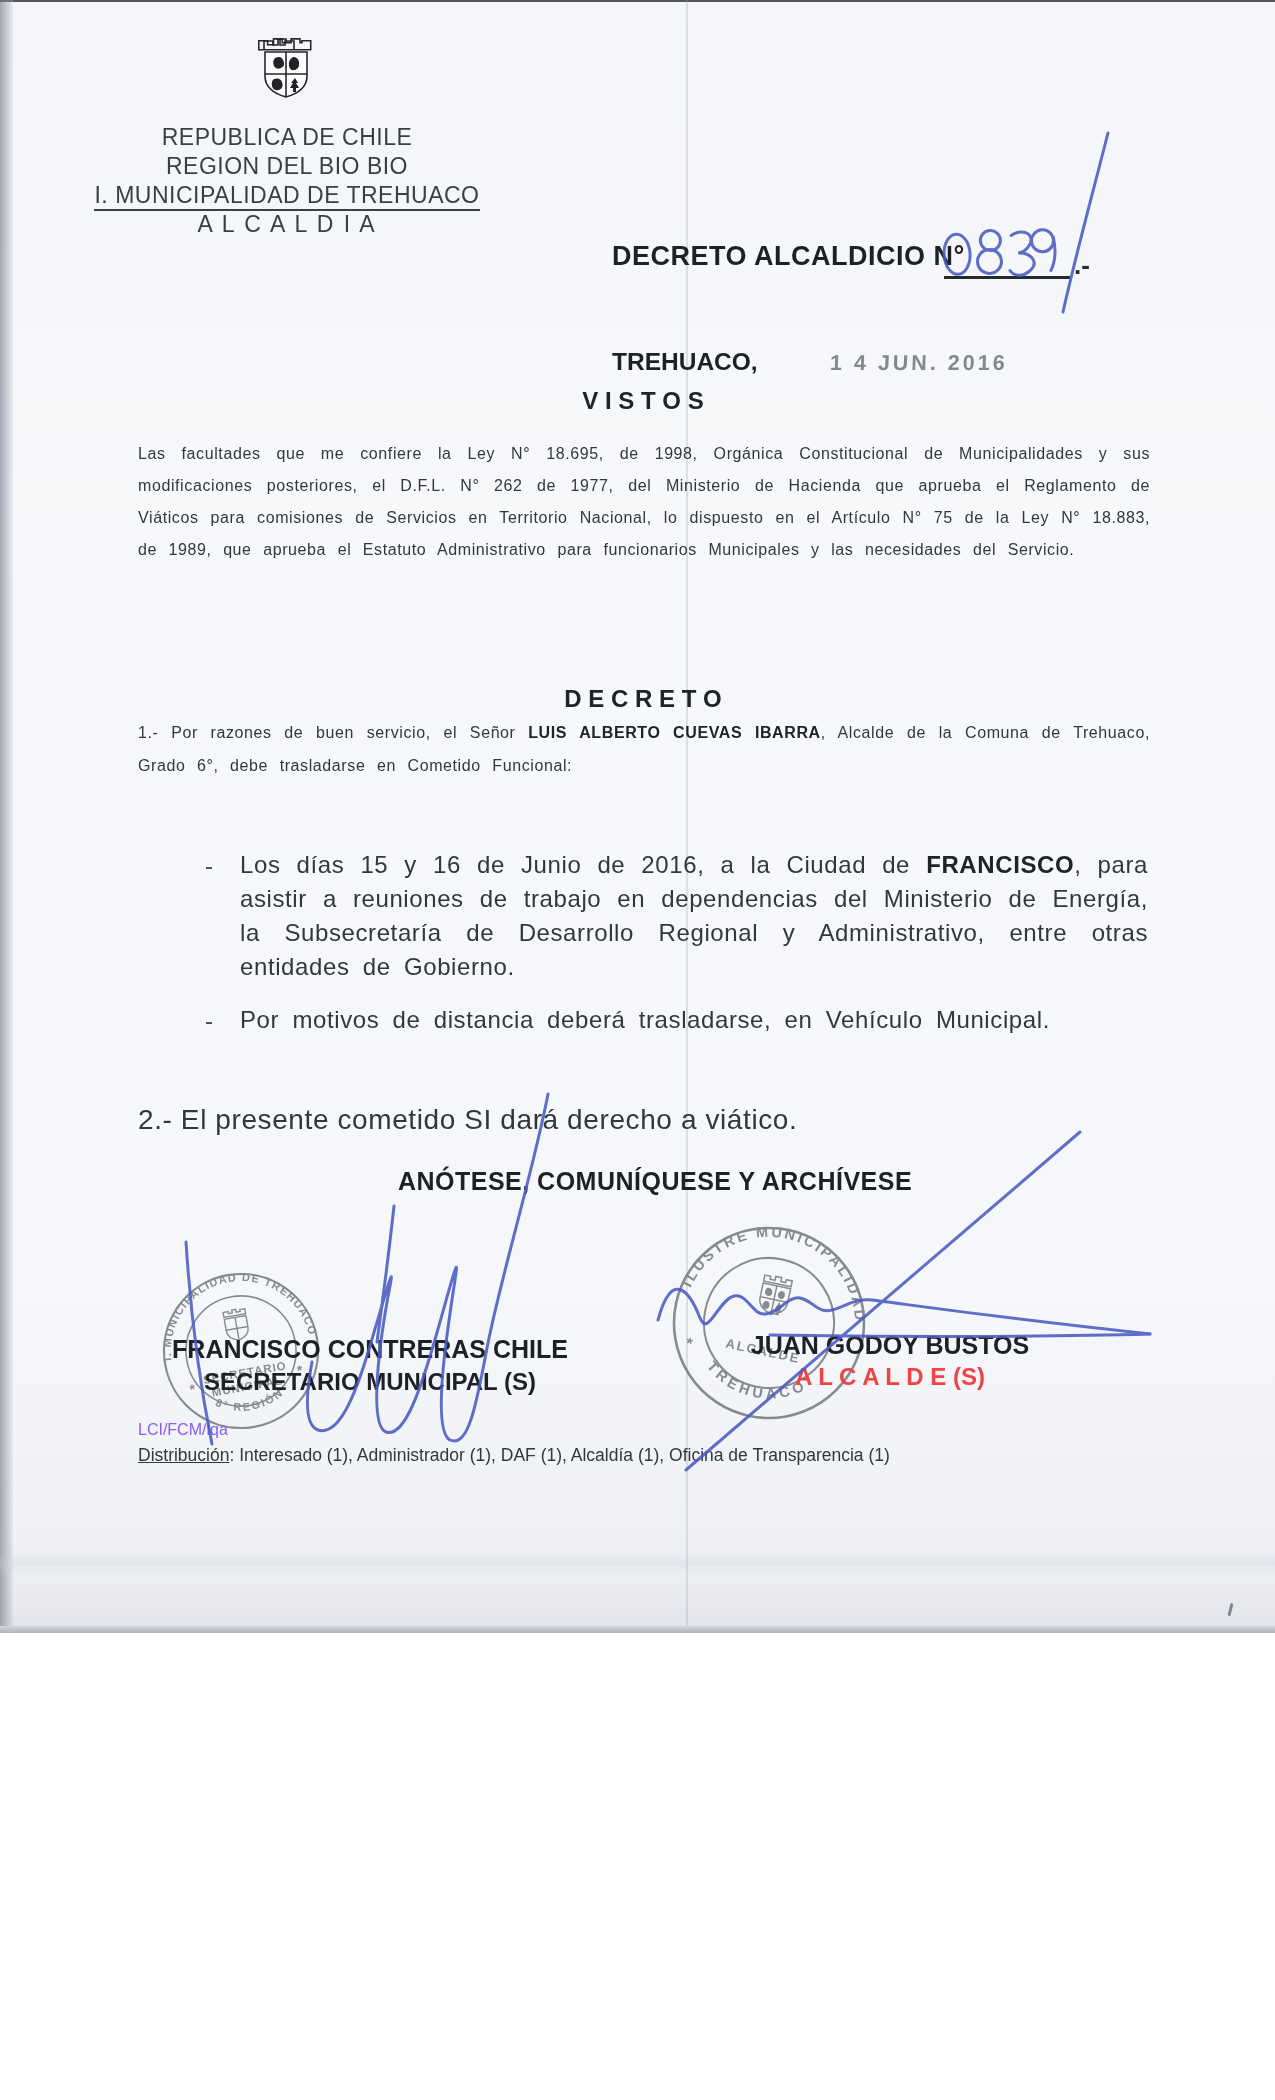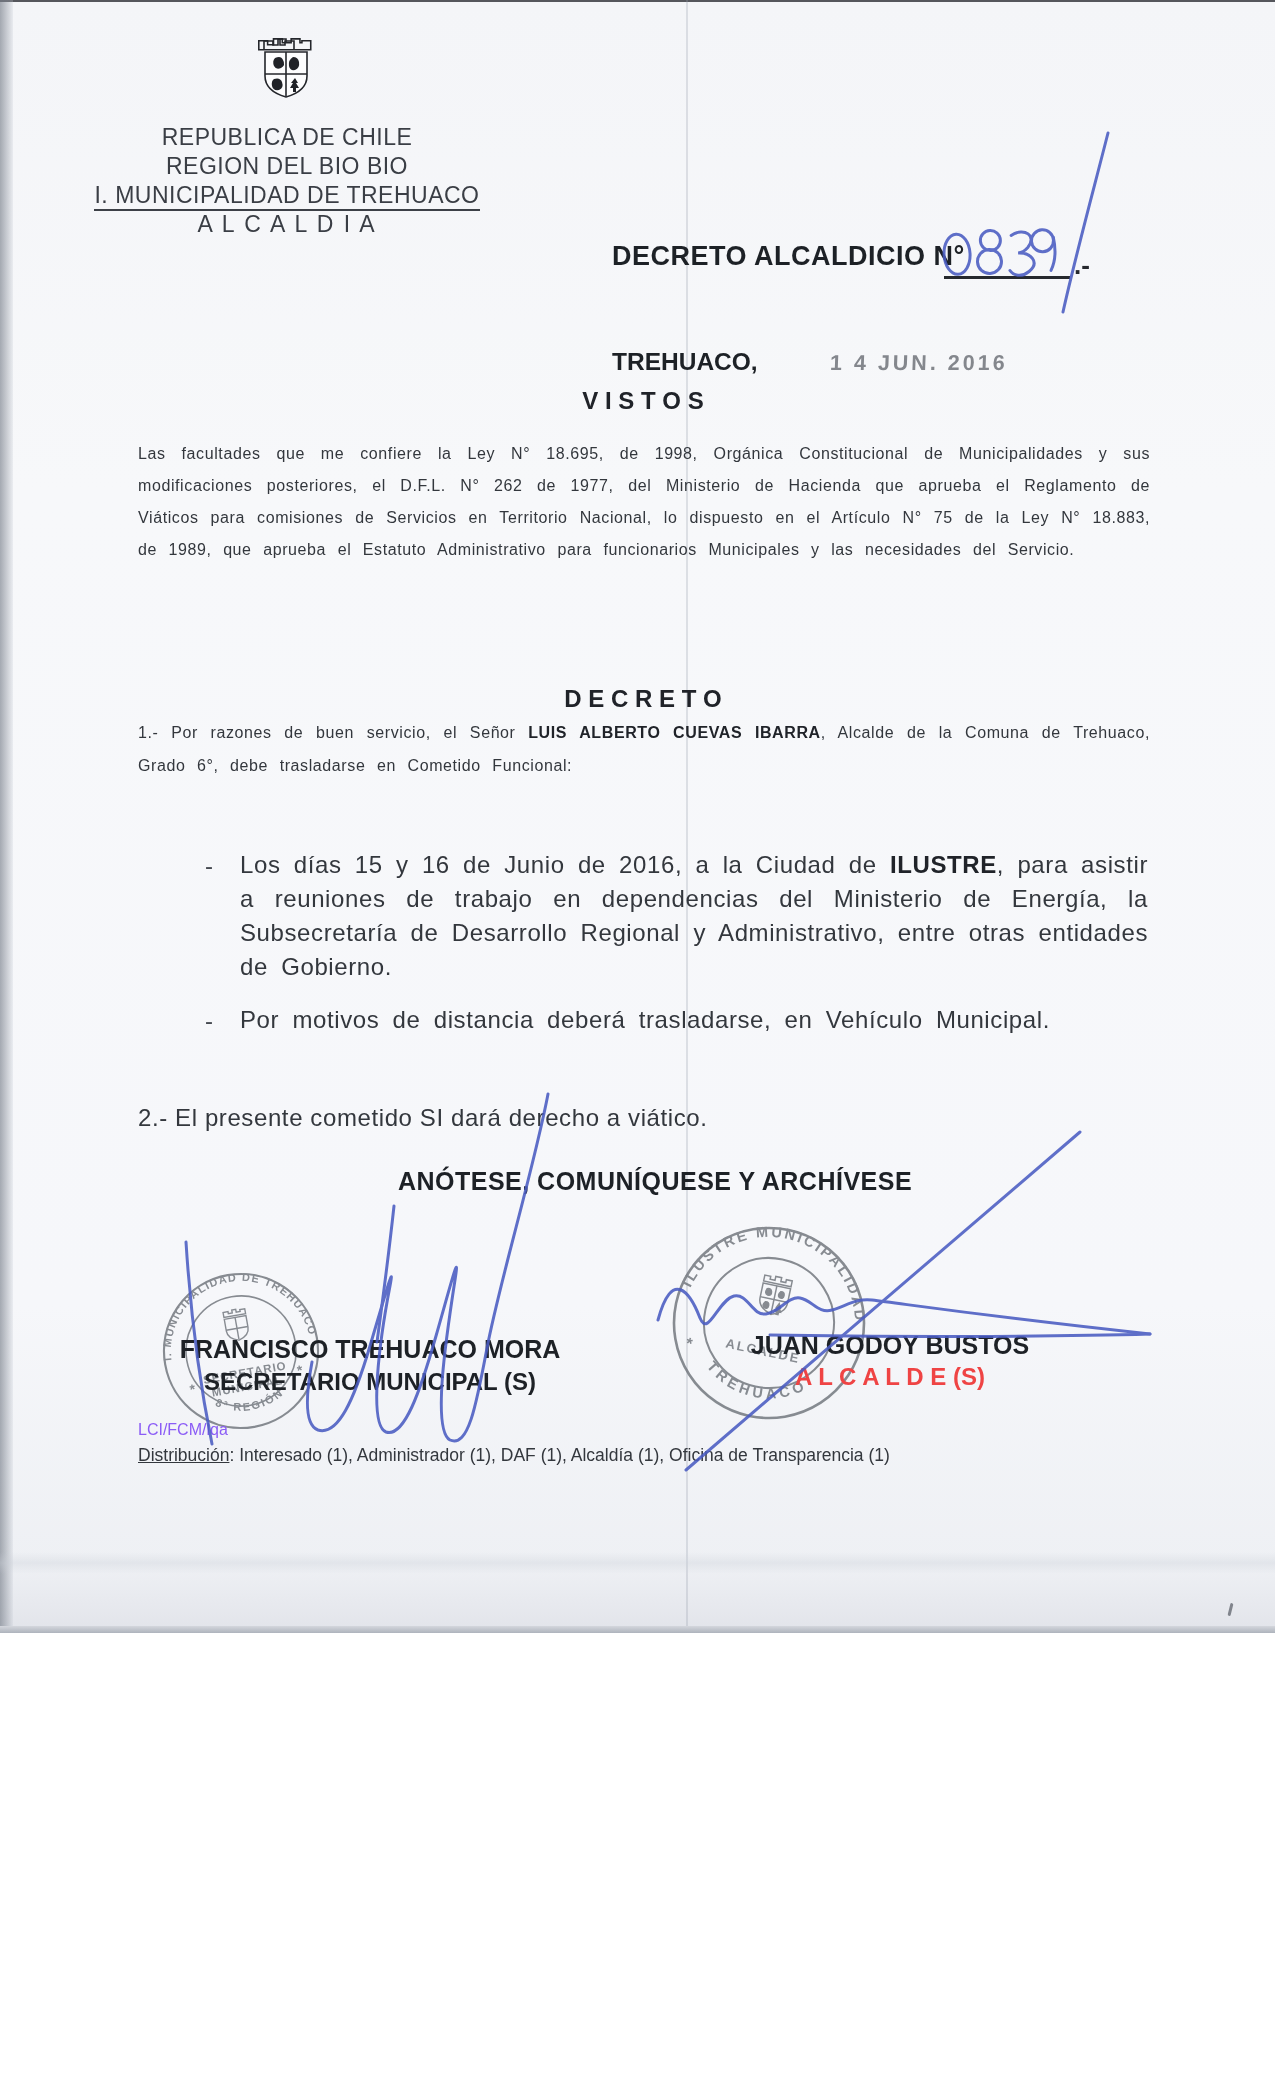--- a/index.html
+++ b/index.html
@@ -36,21 +36,21 @@
   .date-stamp{left:830px;top:351px;font-size:21.5px;font-weight:bold;color:#84878d;
               letter-spacing:3px;transform:skewX(-2deg);white-space:nowrap;}
 
   .center-title{left:138px;width:1010px;text-align:center;font-size:24px;font-weight:bold;color:#202329;white-space:nowrap;}
   .para{left:138px;width:1012px;font-size:16px;line-height:32px;text-align:justify;
         color:#33373d;letter-spacing:.6px;word-spacing:6.5px;}
   .para2{line-height:33px;}
   .bullet-text{left:240px;width:908px;font-size:24px;line-height:34px;text-align:justify;
                color:#33373d;letter-spacing:.6px;word-spacing:6px;}
   .bullet-dash{left:205px;width:20px;font-size:24px;color:#44484f;}
-  .clause2{left:138px;top:1104px;font-size:24px;color:#33373d;letter-spacing:.6px;white-space:nowrap;}
+  .clause2{left:138px;top:1104px;font-size:28px;color:#33373d;letter-spacing:.6px;white-space:nowrap;}
   .closing{left:150px;top:1167px;width:1010px;text-align:center;font-size:25px;font-weight:bold;
            color:#1d2126;letter-spacing:.5px;white-space:nowrap;}
 
   .sig-name-l{left:140px;top:1335px;width:460px;text-align:center;font-size:25px;font-weight:bold;color:#1d2126;white-space:nowrap;}
   .sig-title-l{left:140px;top:1368px;width:460px;text-align:center;font-size:24px;font-weight:bold;color:#1d2126;white-space:nowrap;}
   .sig-name-r{left:660px;top:1331px;width:460px;text-align:center;font-size:25px;font-weight:bold;color:#1d2126;white-space:nowrap;}
   .sig-title-r{left:660px;top:1363px;width:460px;text-align:center;font-size:24px;font-weight:bold;color:#ef4444;white-space:nowrap;}
 
   .initials{left:138px;top:1421px;font-size:16px;color:#8b5cf6;}
   .distribution{left:138px;top:1445px;font-size:17.5px;color:#33373d;white-space:nowrap;}
@@ -105,21 +105,21 @@
   <div class="abs center-title" style="top:387px;">V I S T O S</div>
   <div class="abs para" style="top:438px;">Las facultades que me confiere la Ley N° 18.695, de 1998, Orgánica Constitucional de Municipalidades y sus modificaciones posteriores, el D.F.L. N° 262 de 1977, del Ministerio de Hacienda que aprueba el Reglamento de Viáticos para comisiones de Servicios en Territorio Nacional, lo dispuesto en el Artículo N° 75 de la Ley N° 18.883, de 1989, que aprueba el Estatuto Administrativo para funcionarios Municipales y las necesidades del Servicio.</div>
 
   <div class="abs center-title" style="top:685px;">D E C R E T O</div>
   <div class="abs para para2" style="top:716px;">
     <span>1.- Por razones de buen servicio, el Señor </span><span class="bold">LUIS ALBERTO CUEVAS IBARRA</span><span>, Alcalde de la Comuna de Trehuaco, Grado 6°, debe trasladarse en Cometido Funcional:</span>
   </div>
 
   <div class="abs bullet-dash" style="top:852px;">-</div>
   <div class="abs bullet-text" style="top:848px;">
-    <span>Los días 15 y 16 de Junio de 2016, a la Ciudad de </span><span class="bold">ILUSTRE</span><span>, para asistir a reuniones de trabajo en dependencias del Ministerio de Energía, la Subsecretaría de Desarrollo Regional y Administrativo, entre otras entidades de Gobierno.</span>
+    <span>Los días 15 y 16 de Junio de 2016, a la Ciudad de </span><span class="bold">FRANCISCO</span><span>, para asistir a reuniones de trabajo en dependencias del Ministerio de Energía, la Subsecretaría de Desarrollo Regional y Administrativo, entre otras entidades de Gobierno.</span>
   </div>
 
   <div class="abs bullet-dash" style="top:1007px;">-</div>
   <div class="abs bullet-text" style="top:1003px;">Por motivos de distancia deberá trasladarse, en Vehículo Municipal.</div>
 
   <div class="abs clause2">2.- El presente cometido SI dará derecho a viático.</div>
 
   <div class="abs closing">ANÓTESE, COMUNÍQUESE Y ARCHÍVESE</div>
 
   <svg class="abs stamp" style="left:155px;top:1265px;" width="172" height="172" viewBox="0 0 172 172">
@@ -175,21 +175,21 @@
         <line x1="0" y1="-26" x2="0" y2="4"></line>
         <line x1="-14" y1="-12" x2="14" y2="-12"></line>
         <path d="M -9,-21 q4,-2 5,2 q1,4 -3,4 q-4,-1 -2,-6 Z" fill="#6f747b"></path>
         <path d="M 5,-21 q4,-1 4,3 q0,4 -4,3 q-3,-2 0,-6 Z" fill="#6f747b"></path>
         <path d="M -8,-8 q4,-1 4,3 q0,4 -4,3 q-3,-2 0,-6 Z" fill="#6f747b"></path>
         <path d="M 6,-9 l2,4 h-1 l2,4 h-2 v3 h-2 v-3 h-2 l2,-4 h-1 Z" fill="#6f747b"></path>
       </g>
     </g>
   </svg>
 
-  <div class="abs sig-name-l">FRANCISCO TREHUACO MORA</div>
+  <div class="abs sig-name-l">FRANCISCO CONTRERAS CHILE</div>
   <div class="abs sig-title-l">SECRETARIO  MUNICIPAL (S)</div>
   <div class="abs sig-name-r">JUAN GODOY BUSTOS</div>
   <div class="abs sig-title-r">A L C A L D E (S)</div>
 
   <div class="abs initials">LCI/FCM/lqa</div>
   <div class="abs distribution">
     <span class="u">Distribución</span><span>: Interesado (1), Administrador (1), DAF (1),  Alcaldía (1), Oficina de Transparencia (1)</span>
   </div>
 
   <svg class="abs" style="left:0;top:0;pointer-events:none;" width="1275" height="1632" viewBox="0 0 1275 1632">

